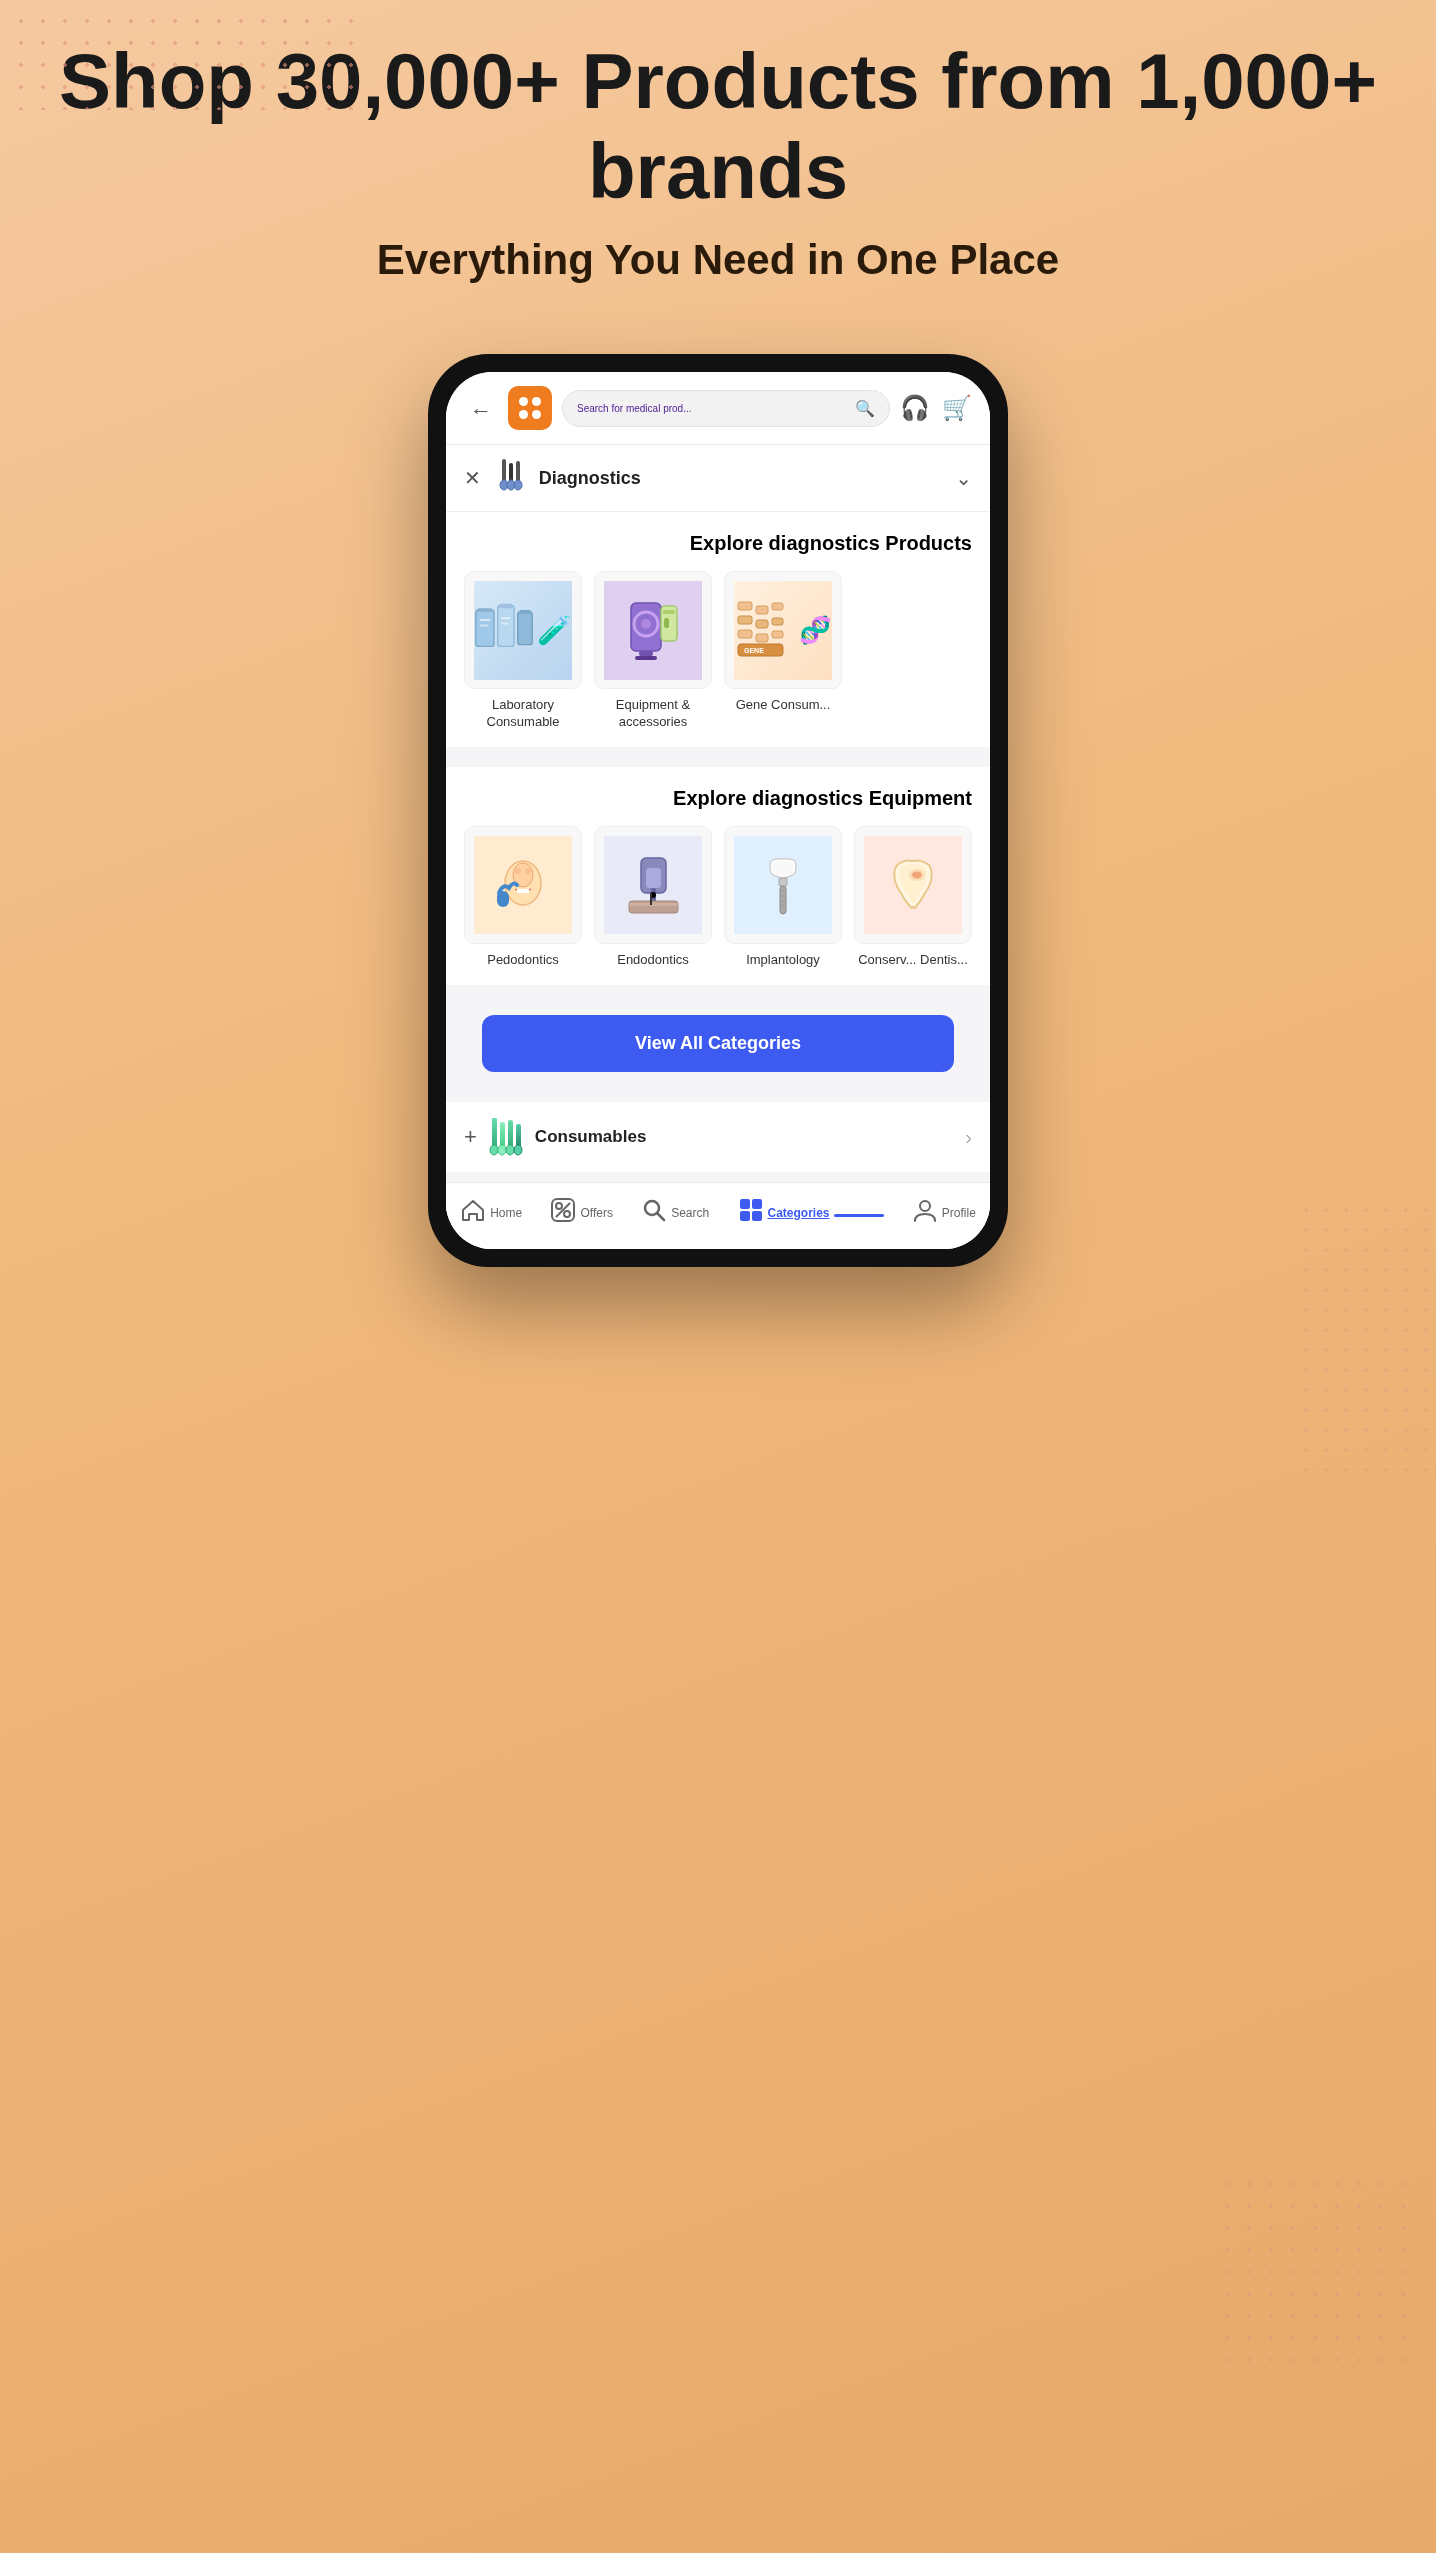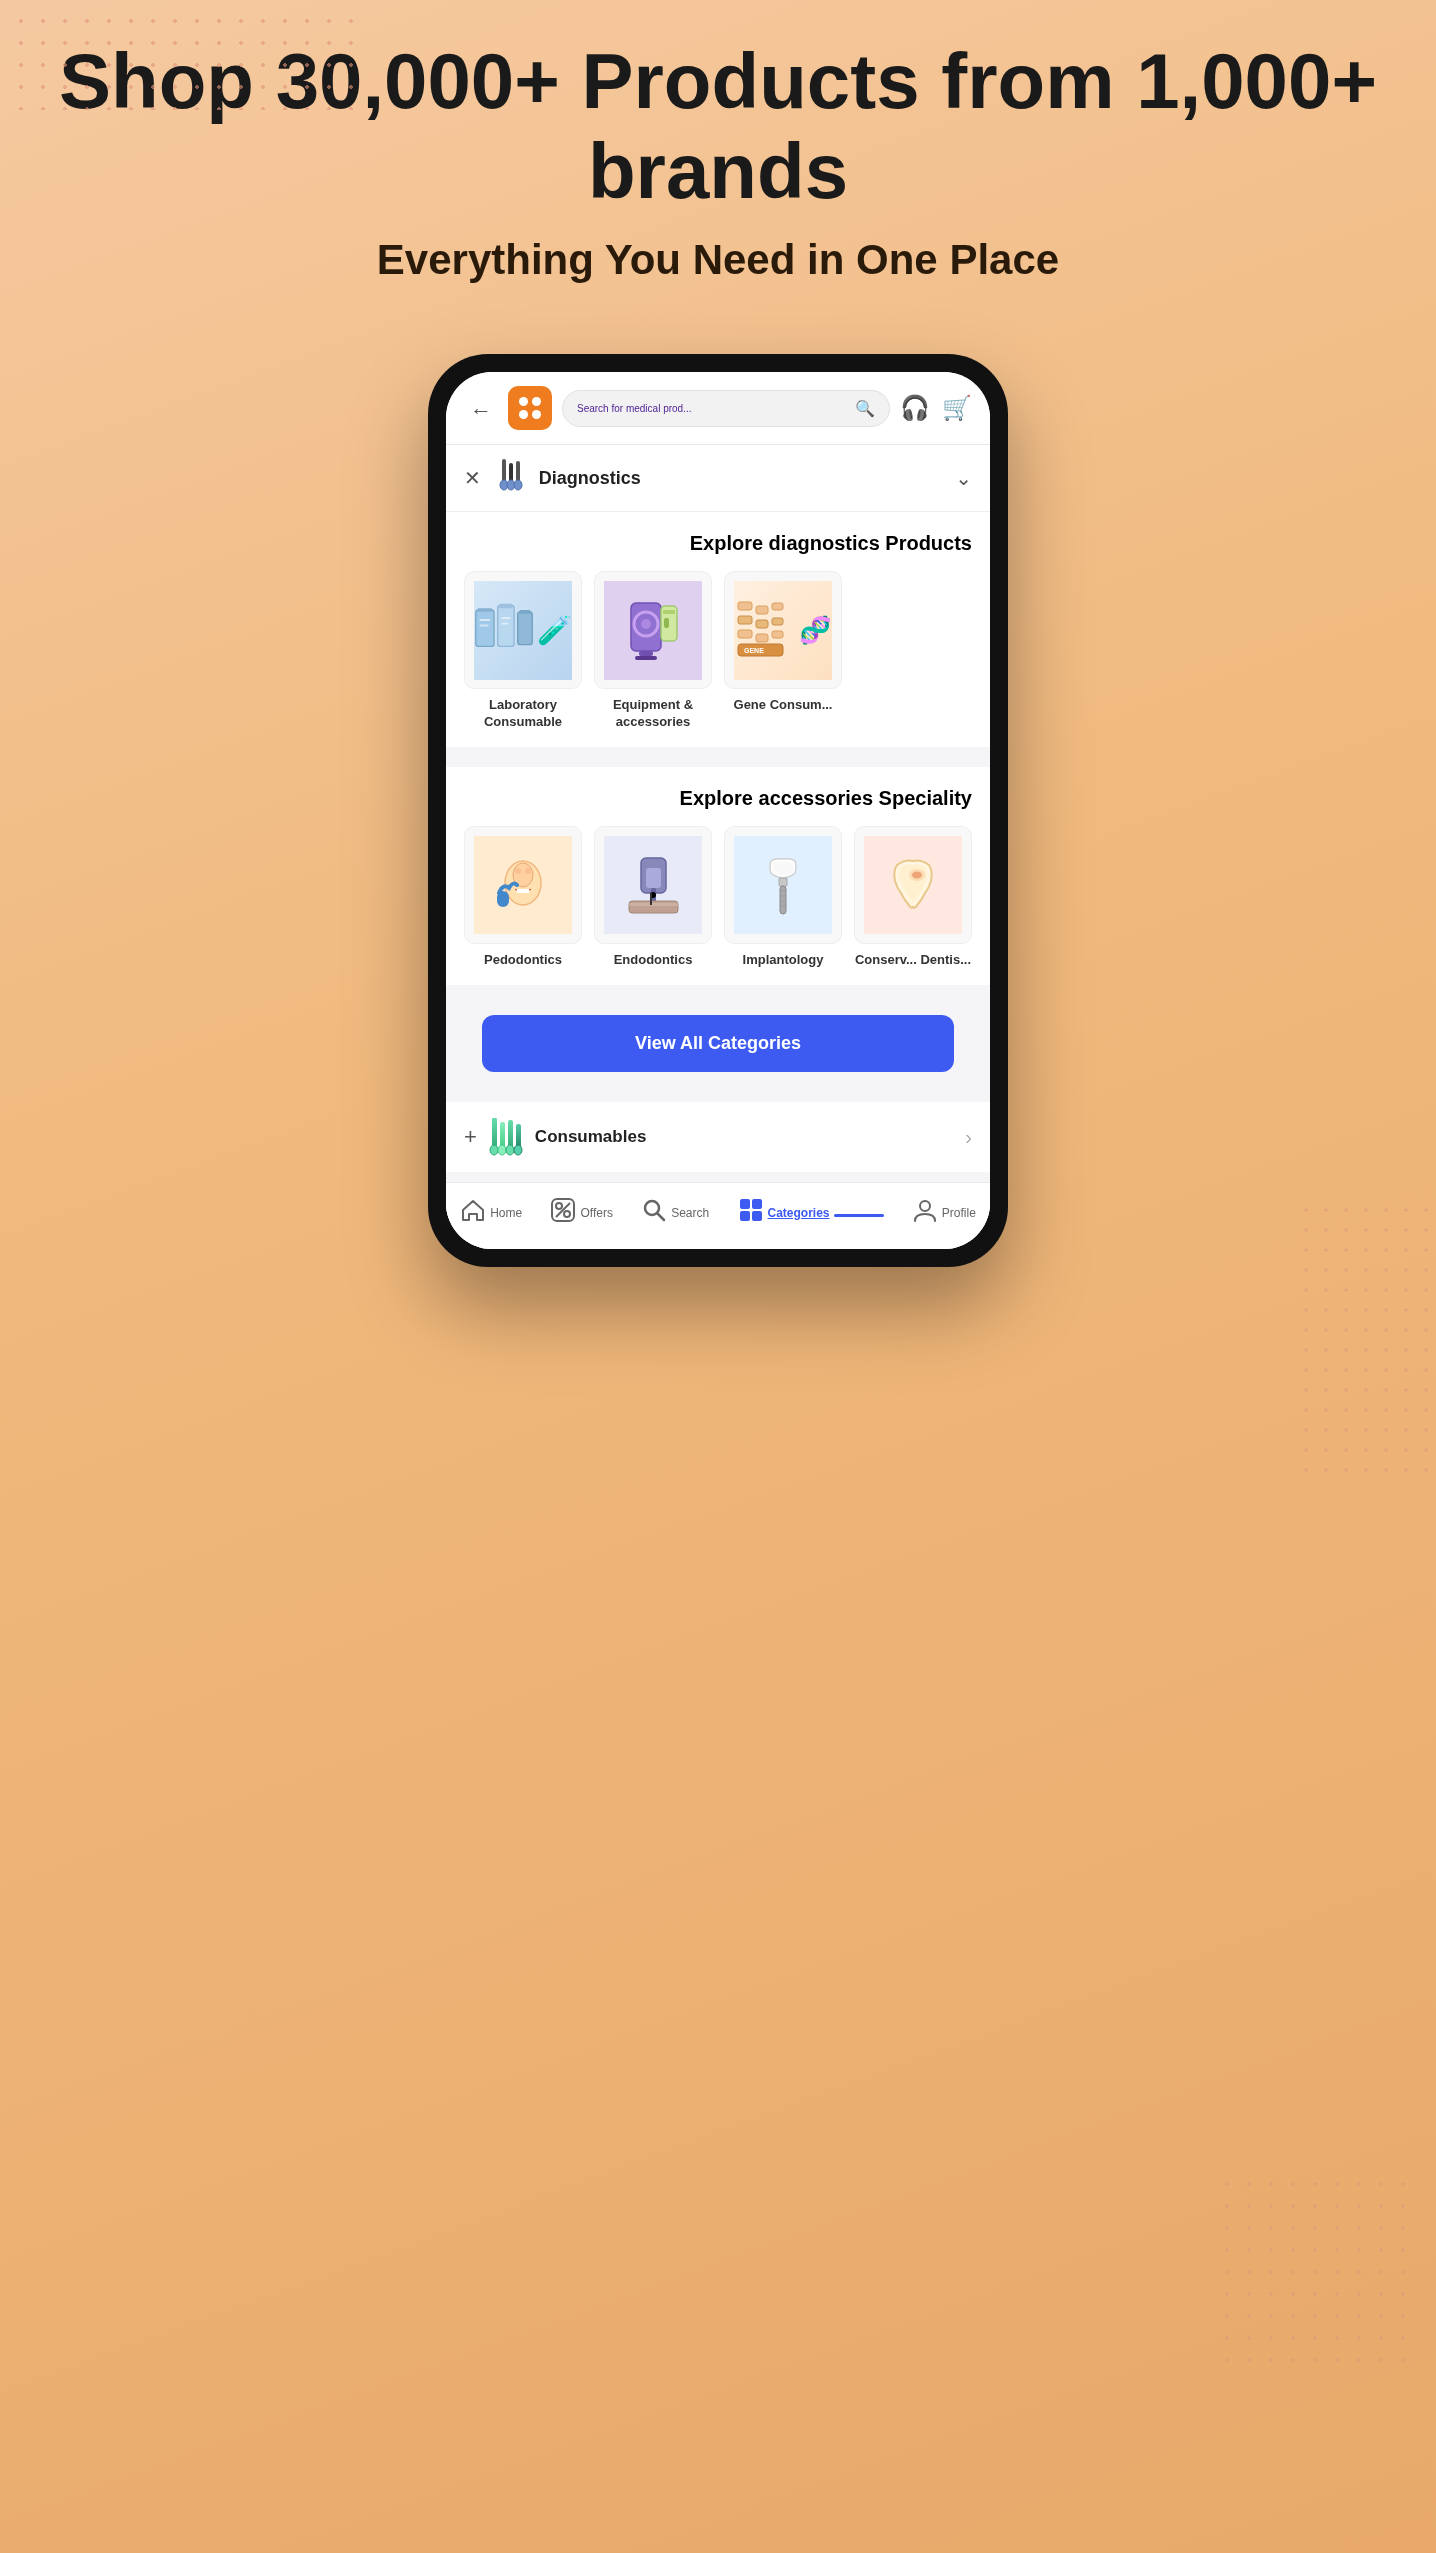--- a/index.html
+++ b/index.html
@@ -252,21 +252,21 @@
       display: flex;
       align-items: center;
       justify-content: center;
     }
 
     .product-label {
       font-size: 13px;
       color: #333;
       text-align: center;
       line-height: 1.3;
-      font-weight: 700;
+      font-weight: 400;
     }
 
     
     .product-card.partial {
       flex: 0 0 calc(25% - 9px);
       overflow: hidden;
     }
 
     
     .view-all-btn {
@@ -555,21 +555,21 @@
               </div>
               <div class="product-label">Gene Consum...</div>
             </div>
 
           </div>
         </div>
 
         <div class="section-gap"></div>
 
         <div class="section">
-          <div class="section-title">Explore accessories Speciality</div>
+          <div class="section-title">Explore diagnostics Equipment</div>
           <div class="products-row">
 
             <div class="product-card">
               <div class="product-img-wrap">
                 <div class="product-visual pedo-img">
                   <svg width="65" height="65" viewBox="0 0 65 65">
 
                     <ellipse cx="32" cy="30" rx="18" ry="22" fill="#ffe0b0" stroke="#f0b880" stroke-width="1.5"></ellipse>
                     <ellipse cx="32" cy="22" rx="10" ry="12" fill="#ffd0a0" stroke="#e8a870" stroke-width="1"></ellipse>
                     <circle cx="27" cy="18" r="3" fill="#e8906060" opacity="0.7"></circle>

